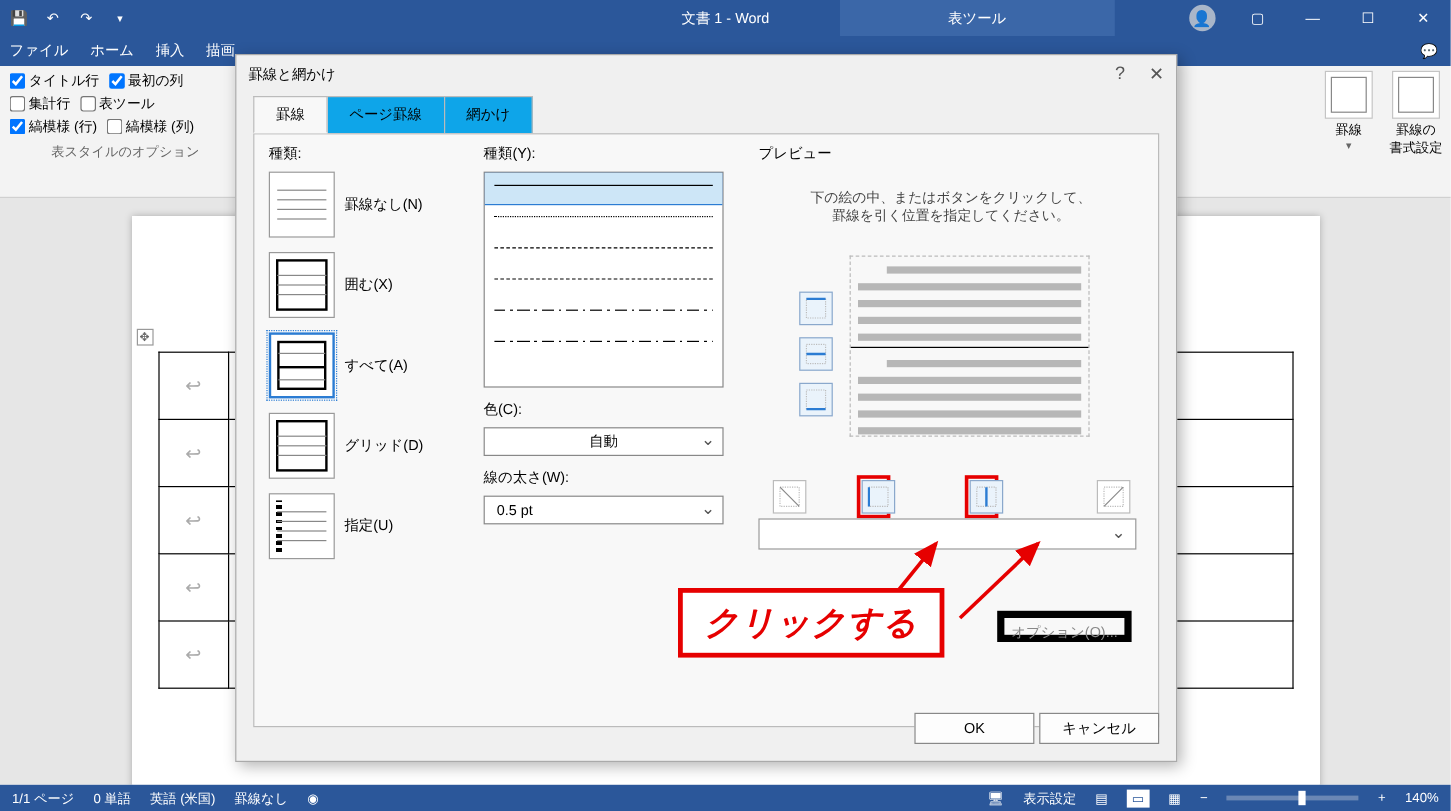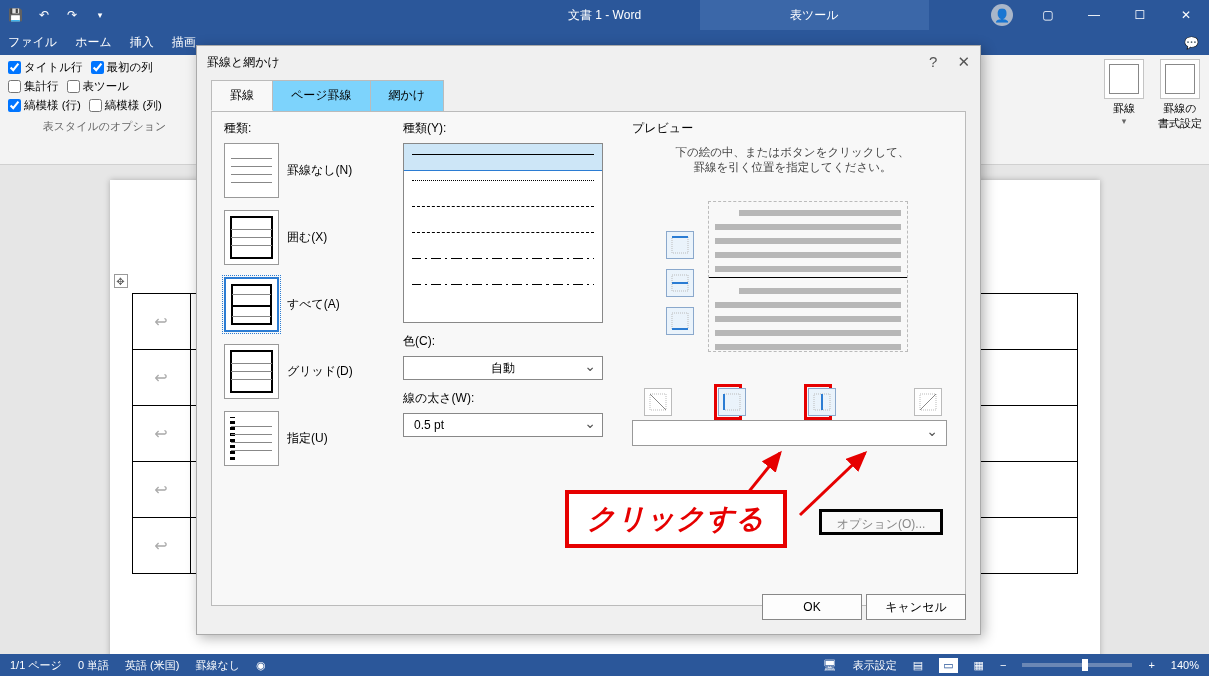--- a/index.html
+++ b/index.html
@@ -39,21 +39,21 @@
 .page .tbl { position:absolute; top:113px; left:22px; right:22px;}
 .tbl table { width:100%; border-collapse:collapse;}
 .tbl td { border:1px solid #000; height:56px; }
 .tbl td:first-child { width:58px; text-align:center; color:#aaa;}
 .anchor-handle{position:absolute; top:94px; left:4px; width:14px;height:14px;border:1px solid #999;background:#fff;font-size:10px;display:flex;align-items:center;justify-content:center;color:#666;}
 
 .dialog { position:absolute; top:45px; left:196px; width:785px; height:590px; background:#f0f0f0; border:1px solid #aaa; box-shadow: 3px 3px 12px rgba(0,0,0,.3); font-size:12px; z-index:50;}
 .dialog .dtitle { height:32px; display:flex; align-items:center; padding:0 10px; justify-content:space-between;}
 .dialog .dtitle .right { display:flex; gap:20px; font-size:15px; color:#555;}
 .dialog .tabs { display:flex; margin: 2px 14px 0;}
-.dialog .tabs .tab { padding: 6px 18px; border:1px solid #bbb; background:#7dd3fc; border-bottom:none; margin-right:-1px; position:relative;}
+.dialog .tabs .tab { padding: 6px 18px; border:1px solid #bbb; background:#0ea5e9; border-bottom:none; margin-right:-1px; position:relative;}
 .dialog .tabs .tab.active { background:#f8f8f8; z-index:2; border-bottom:1px solid #f8f8f8;}
 .dialog .tabcontent { margin:0 14px 10px; border:1px solid #bbb; background:#f8f8f8; height: 495px; padding: 8px 12px; position:relative; display:flex; gap:14px;}
 .col1 { width: 165px;}
 .col2 { width: 215px;}
 .col3 { flex:1; position:relative;}
 .sectionlabel { font-size:12px; margin-bottom:6px;}
 .setting-row { display:flex; align-items:center; gap:8px; margin-bottom:12px;}
 .setting-row .thumb { width:55px; height:55px; border:1px solid #999; background:#fff; position:relative; flex-shrink:0;}
 .setting-row .thumb.sel { border:2px solid #2b7cd3; outline:1px dotted #2b7cd3; outline-offset:1px;}
 .thumb .ln { position:absolute; left:6px; right:6px; height:1px; background:#888;}
@@ -61,35 +61,35 @@
 .thumb .box { position:absolute; inset:5px; border:2px solid #000;}
 .styleselect { width:200px; border:1px solid #888; background:#fff; height:180px; overflow-y:scroll; margin-bottom:10px;}
 .styleselect .opt { height:26px; padding:10px 8px; }
 .styleselect .opt hr { border:none; border-top:1px solid #000;}
 .styleselect .opt.dash hr{ border-top:1px dashed #000;}
 .styleselect .opt.dot hr{ border-top:1px dotted #000;}
 .styleselect .opt.ddot hr{ border-top:1px dashed #000; border-image: repeating-linear-gradient(90deg,#000 0 10px, transparent 10px 14px,#000 14px 16px, transparent 16px 20px) 1;}
 .styleselect .opt.sel { background:#cde6f7; outline:1px solid #2b7cd3;}
 .combo { width:200px; height:24px; border:1px solid #888; background:#fff; display:flex; align-items:center; justify-content:center; position:relative; text-align:center;}
 .combo::after { content:'⌄'; position:absolute; right:6px; top:1px; color:#555; font-size:14px;}
-.preview-help { text-align:center; font-size:11.5px; color:#444; margin: 8px 0 14px;}
+.preview-help { text-align:center; font-size:11.5px; color:#444; margin: 20px 0 14px;}
 .preview-box { width: 250px; height:175px; margin:0 auto; position:relative;}
 .preview-inner { position:absolute; top:12px; left:40px; right:10px; bottom:12px; border:1px dashed #bbb;}
 .preview-inner .bar { position:absolute; left:6px; right:6px; height:6px; background:#b7b7b7;}
 .side-btns { position:absolute; left:-2px; top:42px; display:flex; flex-direction:column; gap:10px;}
 .pbtn { width:28px; height:28px; border:1px solid #8aa8cc; background:#eaf3fb; display:flex; align-items:center; justify-content:center;}
 .pbtn.off { border:1px solid #bbb; background:#fff;}
 .pbtn svg { width:18px; height:18px;}
 .bottom-btns { display:flex; justify-content:center; gap:42px; margin-top:20px; align-items:center; position:relative;}
 .bottom-btns .slot { width:28px;}
 .highlight { border:3px solid #e60000 !important; padding:1px;}
 .appliesto-label{ margin-top:18px;}
 .appliesto { width:315px; height:26px; border:1px solid #999; background:#fff; position:relative;}
 .appliesto::after{content:'⌄'; position:absolute; right:8px; top:2px; font-size:14px; color:#555;}
-.optionsbtn { position:absolute; right:10px; bottom:62px; width:124px; height:26px; border:3px solid #000000; background:#f8f8f8; text-align:center; line-height:24px; color:#888;}
+.optionsbtn { position:absolute; right:10px; bottom:62px; width:112px; height:26px; border:6px solid #000000; background:#f8f8f8; text-align:center; line-height:24px; color:#888;}
 .dlg-buttons { position:absolute; bottom:14px; right:14px; display:flex; gap:4px;}
 .dlg-buttons button { width:100px; height:26px; border:1px solid #888; background:#fdfdfd; font-size:12px;}
 
 
 .callout { position:absolute; z-index:60; left:565px; top:490px; border:4px solid #e60000; background:#fff; padding: 6px 18px; color:#e60000; font-weight:bold; font-size:28px; font-style:italic; letter-spacing:1px;}
 svg.arr { position:absolute; z-index:59; overflow:visible;}
 
 
 .statusbar { position:absolute; bottom:0; left:0; right:0; height:22px; background:#2b579a; color:#fff; font-size:11px; display:flex; align-items:center; padding:0 10px; justify-content:space-between;}
 .statusbar .left, .statusbar .right { display:flex; align-items:center; gap:16px;}

